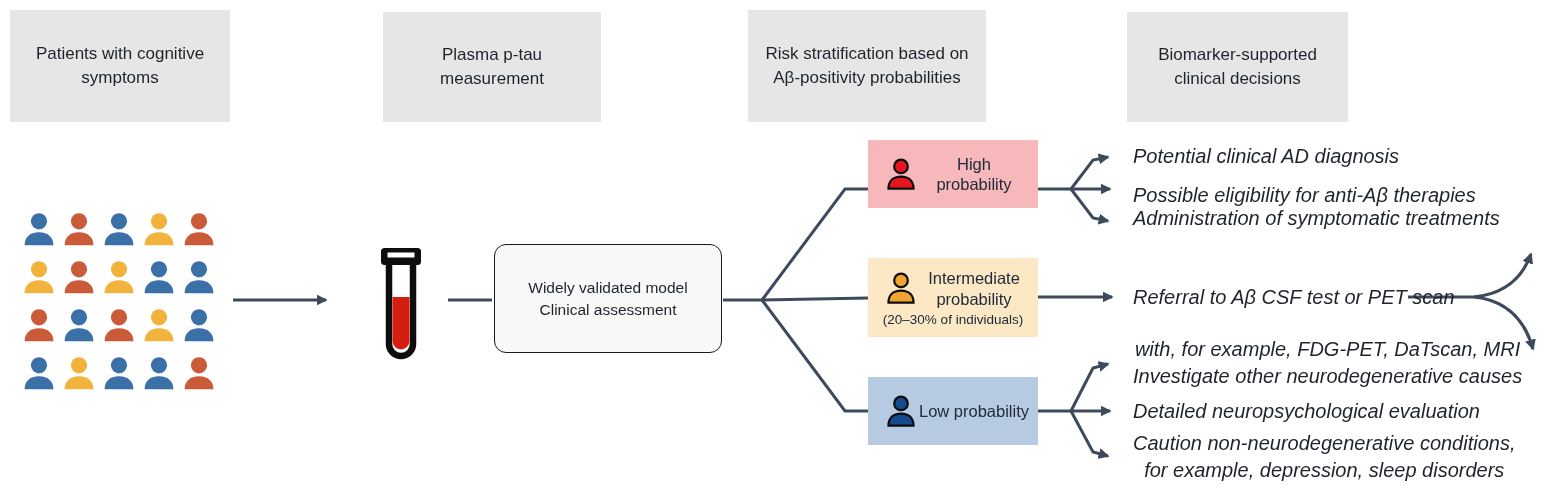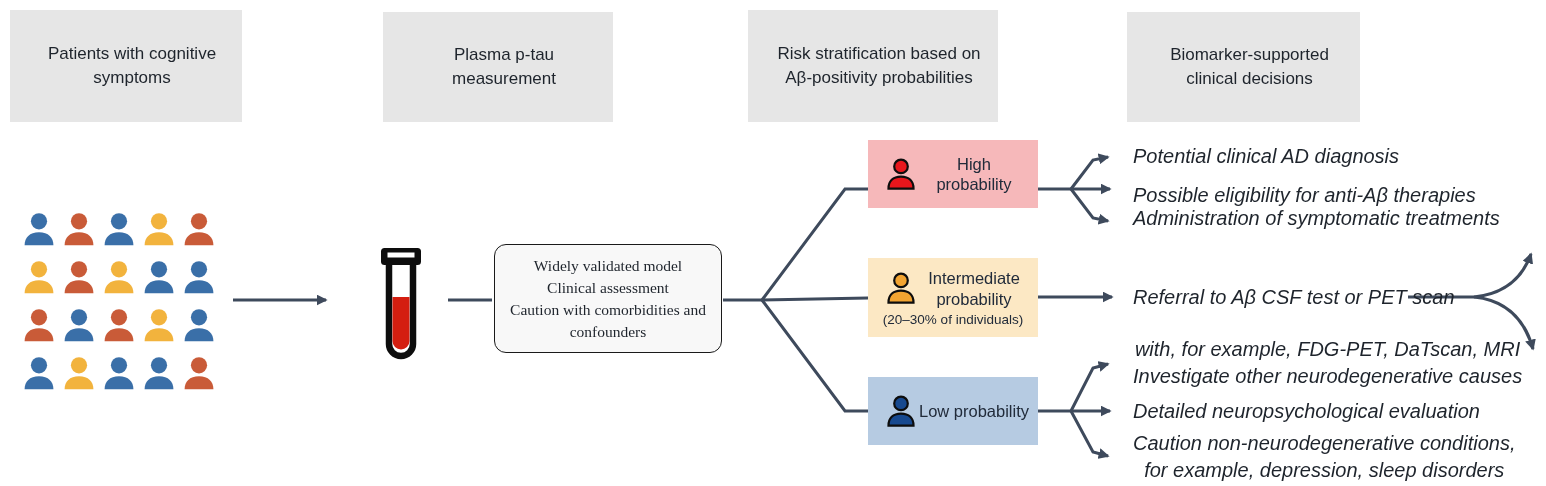--- a/index.html
+++ b/index.html
@@ -2,21 +2,21 @@
 <html style="--line: #3e4a5c; --header-bg: #e6e6e6; --text: #1e242c; --risk-text: #212b3a; --person-blue: #3a6fa8; --person-orange: #c95b38; --person-yellow: #f2b33d; --high-bg: #f6b8ba; --high-person: #e8161c; --intermediate-bg: #fce8c4; --intermediate-person: #f2a431; --low-bg: #b6cbe2; --low-person: #17498f; --tube-liquid: #d41e10; --model-box-bg: #f8f8f8; --model-box-border: #1a1a1a;"><head>
 <meta charset="utf-8">
 <style>
   html,body { margin:0; padding:0; background:#ffffff; }
   body { font-family:"Liberation Sans", sans-serif; }
   #canvas { position:relative; width:1546px; height:486px; background:#fff; overflow:hidden; }
 
   .header-box {
     position:absolute; background:var(--header-bg);
     display:flex; align-items:center; 
-    text-align:center; color:var(--text); font-size:17px; line-height:1.4;padding-left:12px;
+    text-align:center; color:var(--text); font-size:17px; line-height:1.4;
   }
   .header-box .hlabel { padding:0 14px; }
 
   #people-grid {
     position:absolute; left:21px; top:212px;
     display:grid; grid-template-columns:repeat(5,40px); grid-auto-rows:48px;
   }
   .person svg { display:block; }
 
   #connectors { position:absolute; left:0; top:0; pointer-events:none; }
@@ -24,21 +24,21 @@
   .curve { fill:none; stroke:var(--line); stroke-width:3.2; }
   .arrowhead { fill:var(--line); }
 
   #test-tube { position:absolute; left:380px; top:247px; }
 
   #model-box {
     position:absolute; left:494px; top:244px; width:228px; height:109px;
     background:var(--model-box-bg); border:1.6px solid var(--model-box-border);
     border-radius:12px; display:flex; flex-direction:column; justify-content:center;
     text-align:center; font-size:15.5px; line-height:1.42; color:var(--text);
-    padding:0 8px; box-sizing:border-box;font-family:Liberation Serif, serif;
+    padding:0 8px; box-sizing:border-box;
   }
 
   .risk-box {
     position:absolute; left:868px; width:170px;
     display:flex; flex-direction:column; justify-content:center;
     box-sizing:border-box;
   }
   .risk-row { display:flex; align-items:center; padding:0 8px 0 16px; }
   .risk-label { flex:1; text-align:center; font-size:16.5px; line-height:1.22; color:var(--risk-text); }
   .risk-sub { text-align:center; font-size:13.5px; margin-top:3px; color:var(--risk-text); }
@@ -230,21 +230,20 @@
   <svg id="test-tube" width="42" height="116" viewBox="0 0 42 116">
     <path d="M9 17 L9 97 A12 12 0 0 0 33 97 L33 17" fill="#ffffff" stroke="#0d0d0d" stroke-width="6.5" stroke-linejoin="round"></path>
     <rect x="1" y="1" width="40" height="17" rx="3.5" fill="#0d0d0d"></rect>
     <rect x="7.5" y="5.5" width="27" height="5" fill="#ffffff"></rect>
     <path d="M12.5 50 L12.5 94 A8.5 8.5 0 0 0 29.5 94 L29.5 50 Z" fill="var(--tube-liquid)"></path>
   </svg>
 
   <div id="model-box">
     <div>Widely validated model</div>
     <div>Clinical assessment</div>
-    <div>Caution with comorbidities and confounders</div>
   </div>
 
   <div id="risk-high" class="risk-box">
     <div class="risk-row">
       <svg width="34" height="33" viewBox="0 0 40 38">
         <circle cx="20" cy="9.5" r="8" class="pfill-high pstroke"></circle>
         <path d="M20 21.5 C29.5 21.5 34.7 27 34.7 35.5 L5.3 35.5 C5.3 27 10.5 21.5 20 21.5 Z" class="pfill-high pstroke"></path>
       </svg>
       <div class="risk-label">High probability</div>
     </div>

